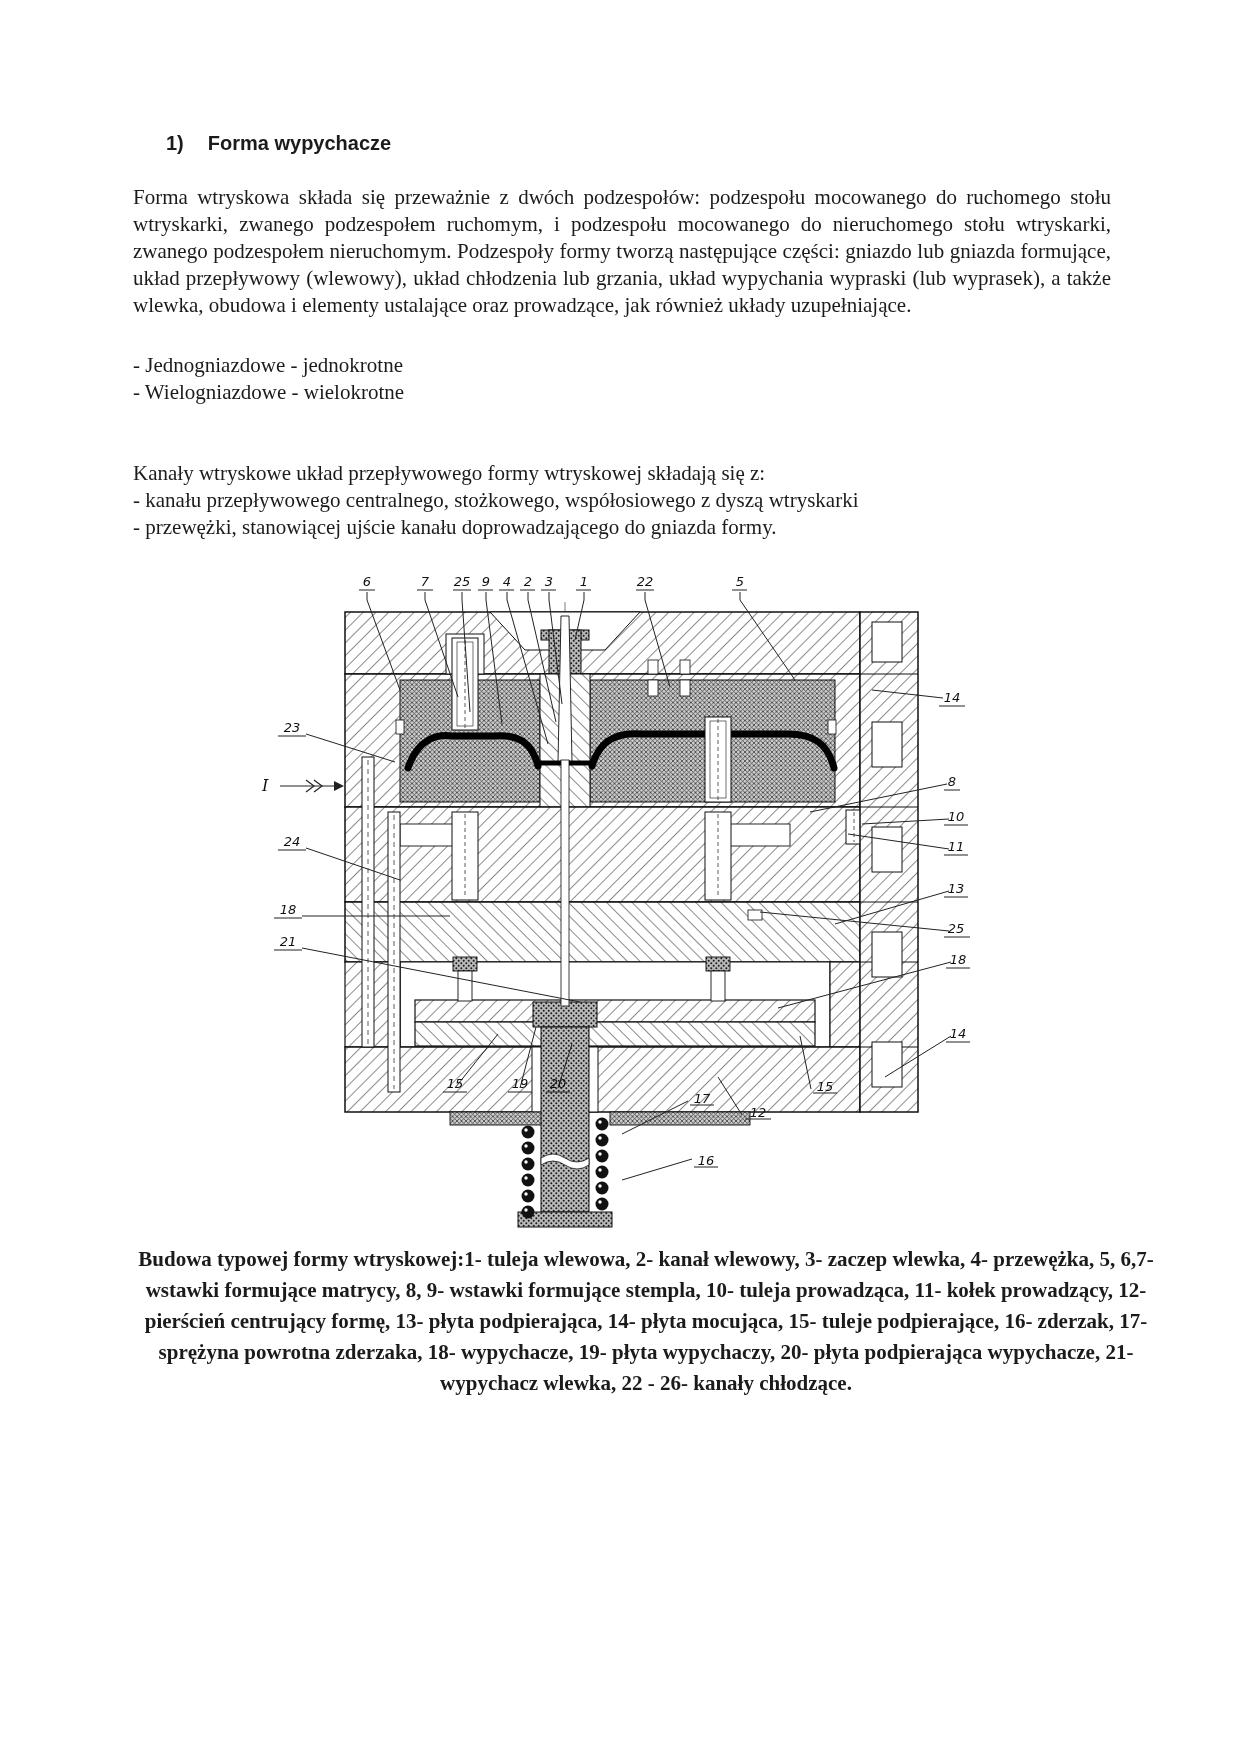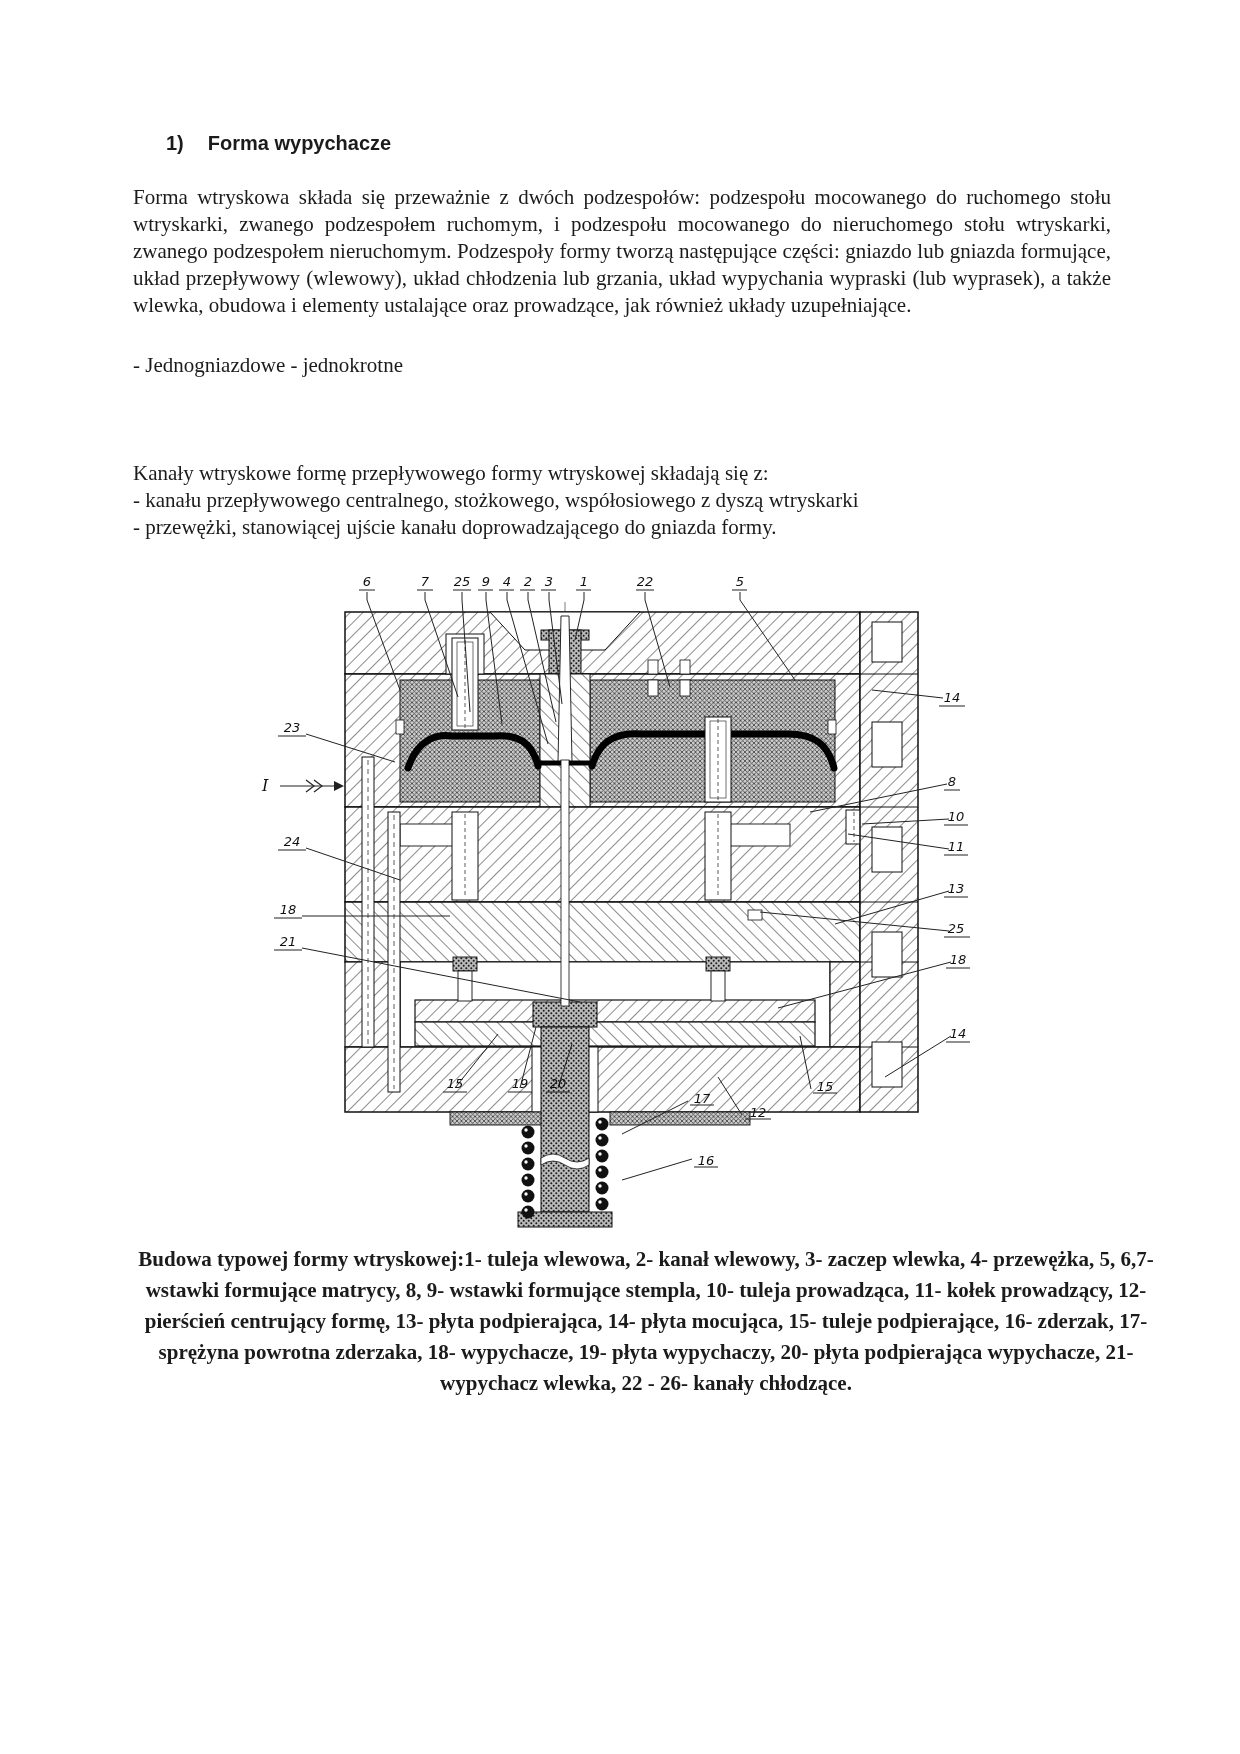--- a/index.html
+++ b/index.html
@@ -46,24 +46,25 @@
 
   <div class="heading">
     <span>1)</span>
     <span>Forma wypychacze</span>
   </div>
 
   <div class="para" id="para1">Forma wtryskowa składa się przeważnie z dwóch podzespołów: podzespołu mocowanego do ruchomego stołu wtryskarki, zwanego podzespołem ruchomym, i podzespołu mocowanego do nieruchomego stołu wtryskarki, zwanego podzespołem nieruchomym. Podzespoły formy tworzą następujące części: gniazdo lub gniazda formujące, układ przepływowy (wlewowy), układ chłodzenia lub grzania, układ wypychania wypraski (lub wyprasek), a także wlewka, obudowa i elementy ustalające oraz prowadzące, jak również układy uzupełniające.</div>
 
   <div class="para" id="sec2">
     <div class="list-line">- Jednogniazdowe - jednokrotne</div>
+    <div class="list-line">- Wielogniazdowe - wielokrotne</div>
   </div>
 
   <div class="para" id="sec3">
-    <div class="list-line">Kanały wtryskowe formę przepływowego formy wtryskowej składają się z:</div>
+    <div class="list-line">Kanały wtryskowe układ przepływowego formy wtryskowej składają się z:</div>
     <div class="list-line">- kanału przepływowego centralnego, stożkowego, współosiowego z dyszą wtryskarki</div>
     <div class="list-line">- przewężki, stanowiącej ujście kanału doprowadzającego do gniazda formy.</div>
   </div>
 
   <svg id="diagram" width="720" height="658" viewBox="0 0 720 658">
     <defs>
       <pattern id="hA" width="9" height="9" patternUnits="userSpaceOnUse" patternTransform="rotate(45)">
         <rect width="9" height="9" fill="#ffffff"></rect>
         <line x1="0" y1="0" x2="0" y2="9" stroke="#2c2c2c" stroke-width="1.1"></line>
       </pattern>

